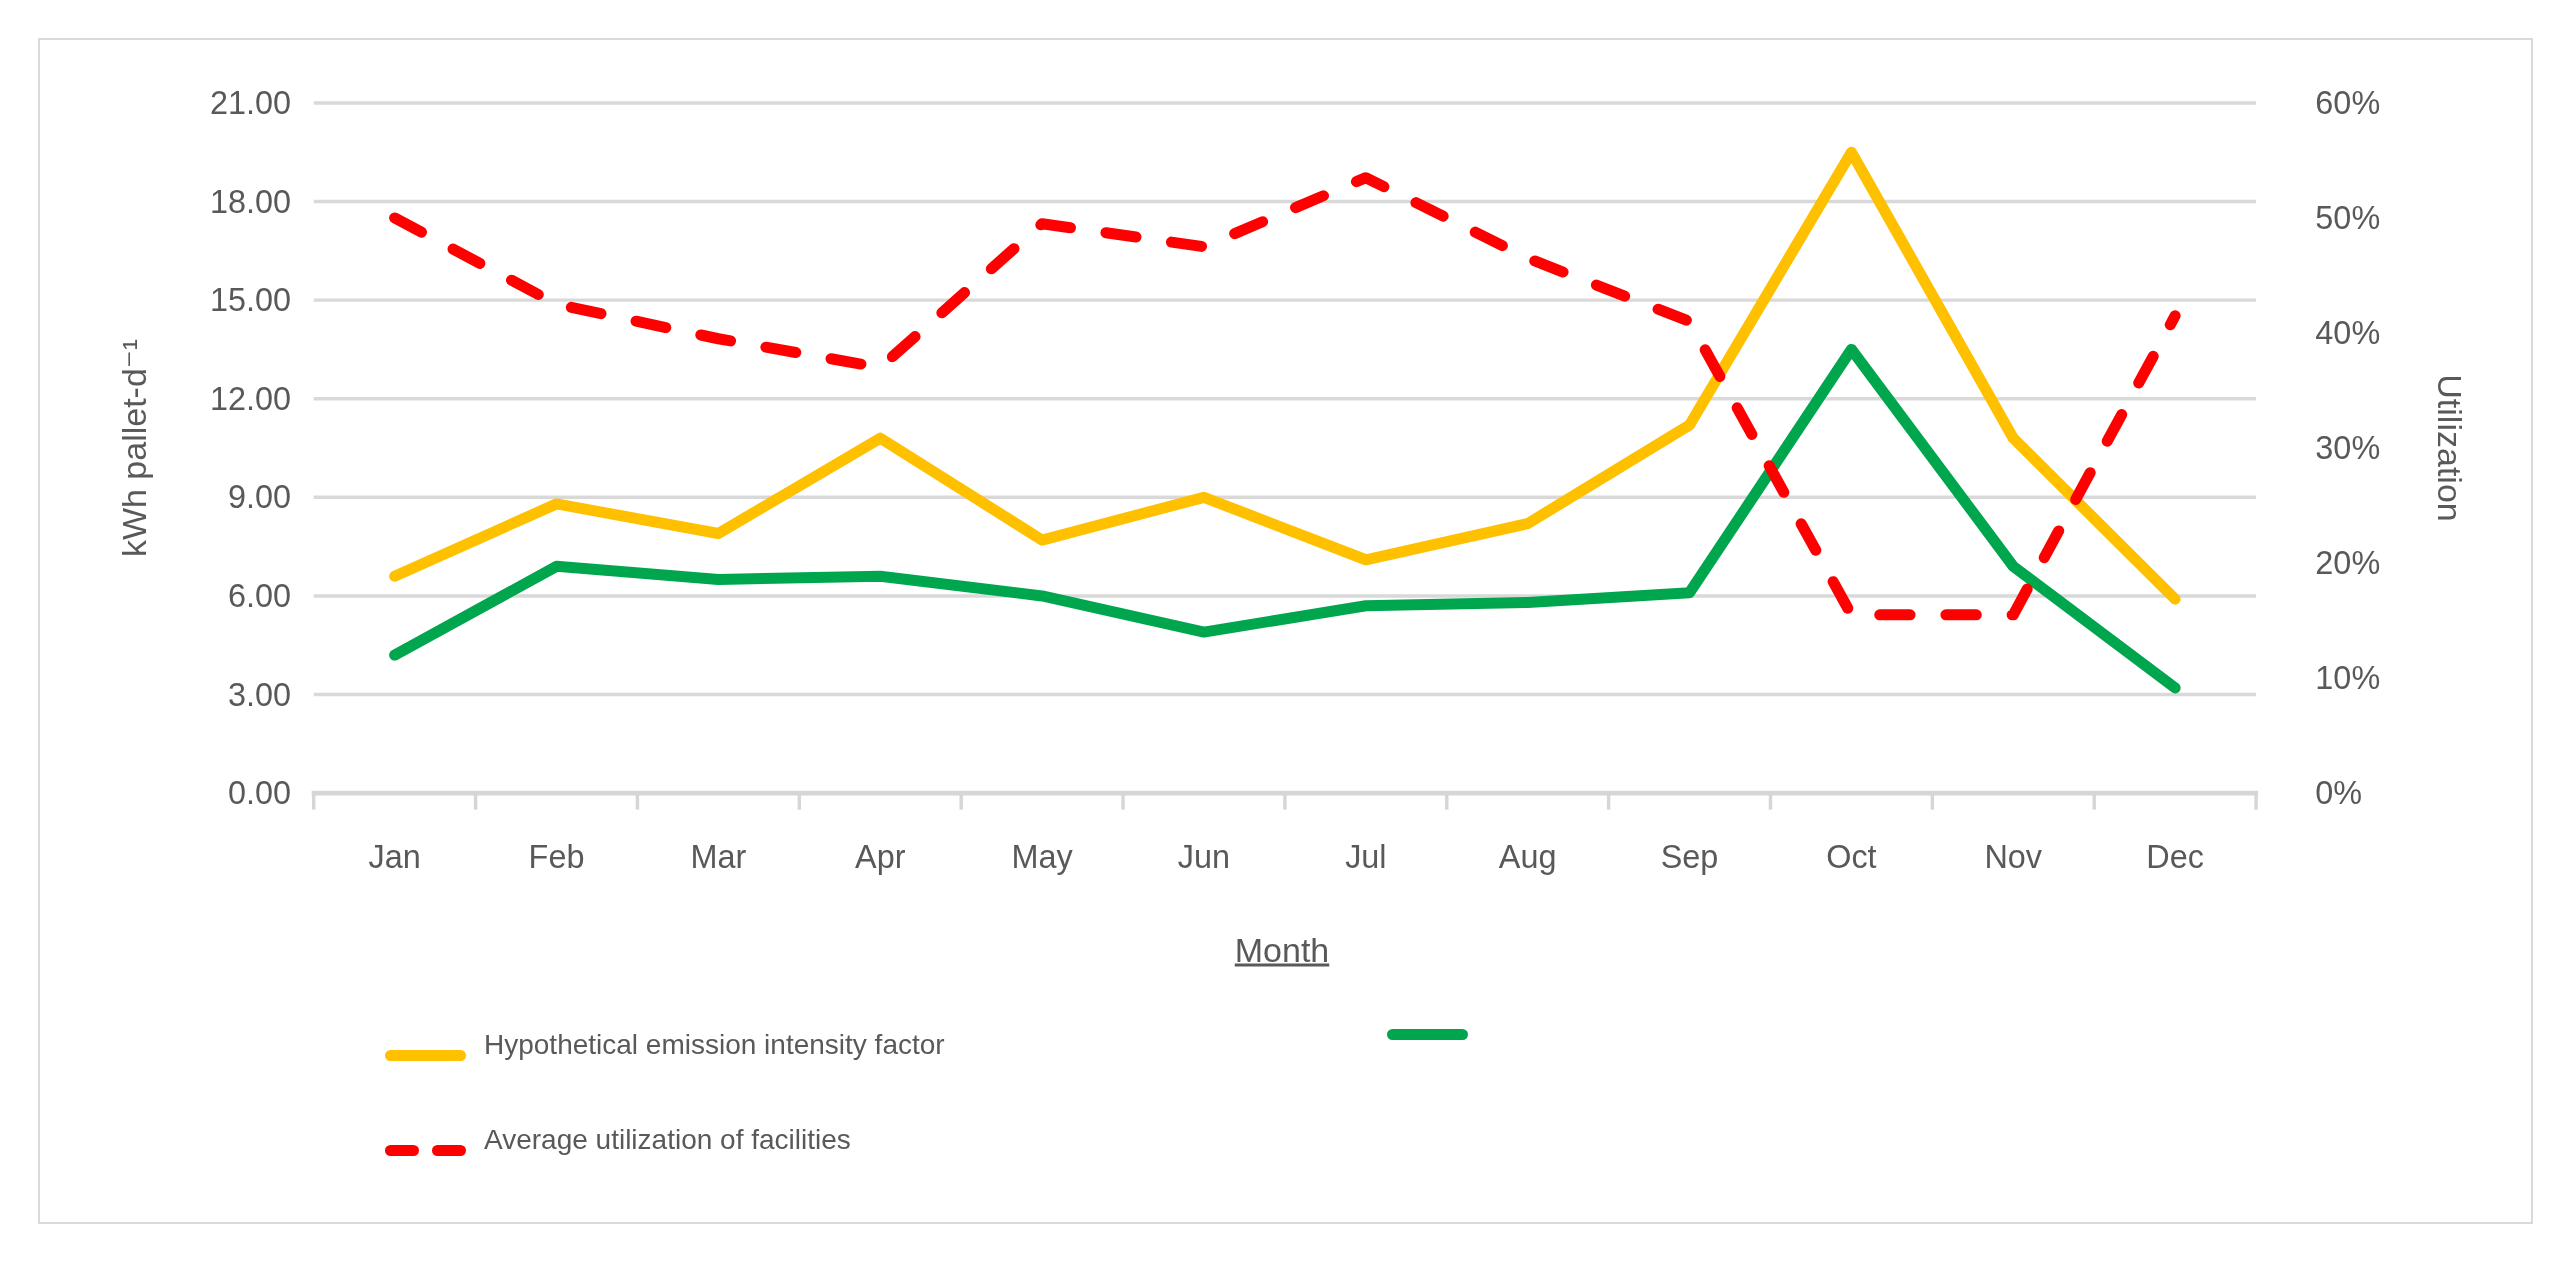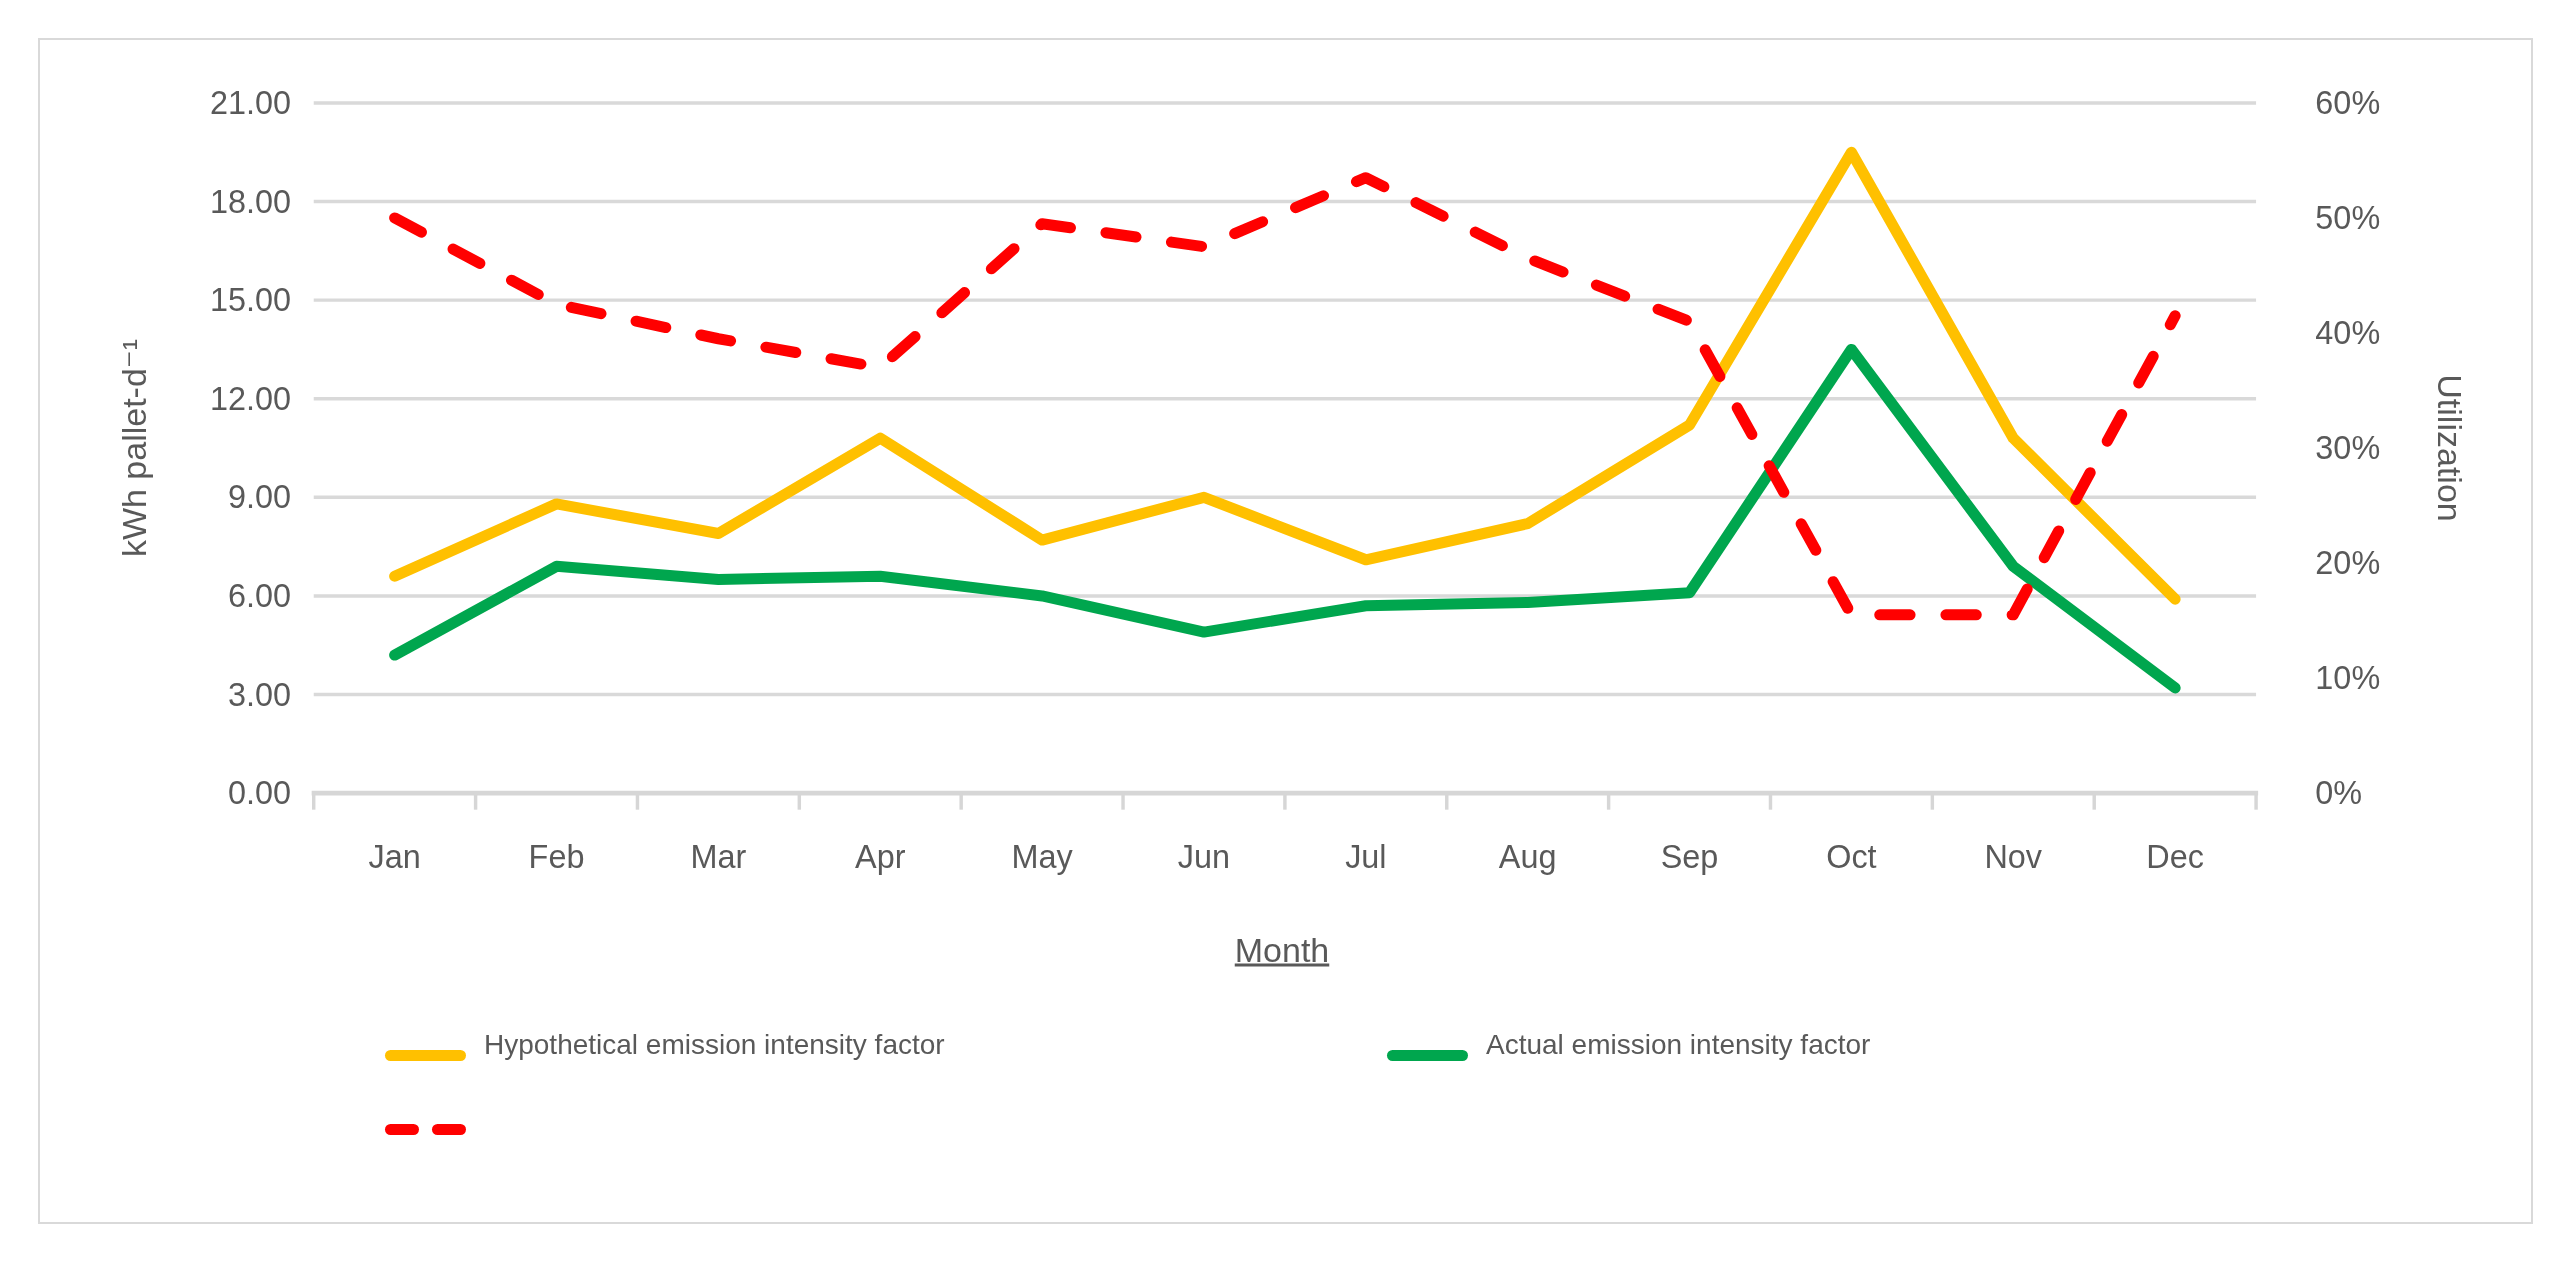--- a/index.html
+++ b/index.html
@@ -83,22 +83,22 @@
 
 <div class="axis-title" id="x-title">Month</div>
 
 <div class="legend-item" style="left:385px;top:1029px;">
   <span class="swatch" style="background:#FFC000;"></span>
   <span>Hypothetical emission intensity factor</span>
 </div>
 
 <div class="legend-item" style="left:1387px;top:1029px;">
   <span class="swatch" style="background:#00A64E;"></span>
-  <span>Actual emission intensity factor</span>
 </div>
 
 <div class="legend-item" style="left:385px;top:1124px;">
   <span class="swatch-dashed">
     <span class="dash"></span>
       <span class="dash"></span>
   </span>
+  <span>Average utilization of facilities</span>
 </div>
 
 
 </body></html>

